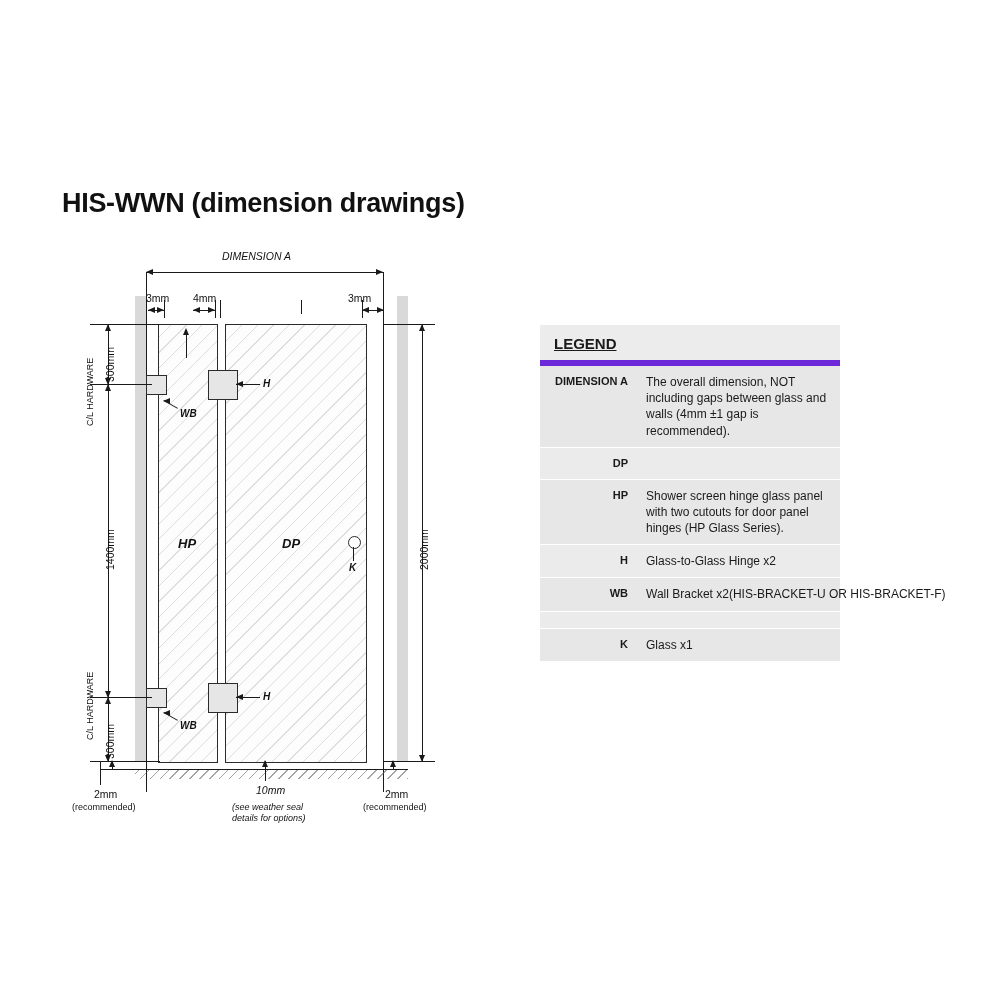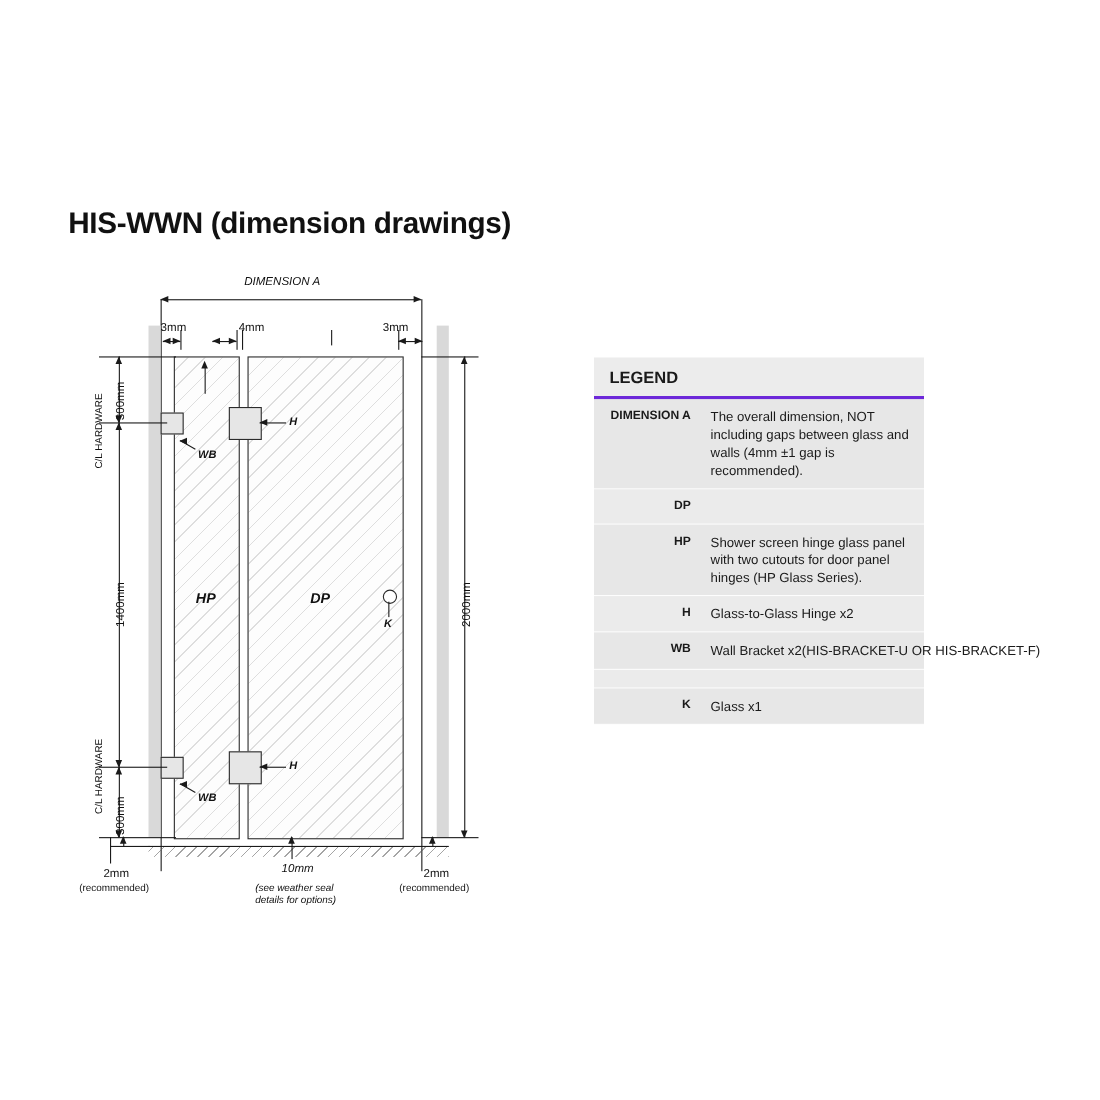--- a/index.html
+++ b/index.html
@@ -132,21 +132,22 @@
     top: 325px;
     width: 300px;
     background: #ececec;
     font-size: 11px;
     color: #1a1a1a;
   }
   #legend .legend-head {
     padding: 10px 14px 8px 14px;
     font-size: 15px;
     font-weight: bold;
-    border-bottom: 3px solid #6d28d9;
+    border-bottom: 6px solid #6d28d9;
+    text-decoration: underline;
   }
   .legend-row {
     display: flex;
     border-bottom: 1px solid #ffffff;
     min-height: 26px;
   }
   .legend-row:nth-child(odd) { background: #ebebeb; }
   .legend-row:nth-child(even) { background: #e7e7e7; }
   .legend-key {
     width: 96px;
@@ -188,21 +189,21 @@
   <div class="line hline" style="left:86px; top:24px; width:237px;"></div>
   <div class="arrowhead ah-left" style="left:86px; top:21px;"></div>
   <div class="arrowhead ah-right" style="left:316px; top:21px;"></div>
   <div class="line vline" style="left:86px; top:24px; height:520px;"></div>
   <div class="line vline" style="left:323px; top:24px; height:520px;"></div>
 
   <div class="wall" style="left:75px; top:48px; width:11px; height:465px;"></div>
   <div class="wall" style="left:337px; top:48px; width:11px; height:465px;"></div>
 
   <div class="dimtext" style="left:86px; top:44px;">3mm</div>
-  <div class="dimtext" style="left:133px; top:44px;margin-left:24px;">4mm</div>
+  <div class="dimtext" style="left:133px; top:44px;">4mm</div>
   <div class="dimtext" style="left:288px; top:44px;">3mm</div>
 
   <div class="line hline" style="left:88px; top:62px; width:16px;"></div>
   <div class="arrowhead ah-left" style="left:88px; top:59px;"></div>
   <div class="arrowhead ah-right" style="left:97px; top:59px;"></div>
   <div class="line hline" style="left:133px; top:62px; width:22px;"></div>
   <div class="arrowhead ah-left" style="left:133px; top:59px;"></div>
   <div class="arrowhead ah-right" style="left:148px; top:59px;"></div>
   <div class="line hline" style="left:302px; top:62px; width:22px;"></div>
   <div class="arrowhead ah-left" style="left:302px; top:59px;"></div>

